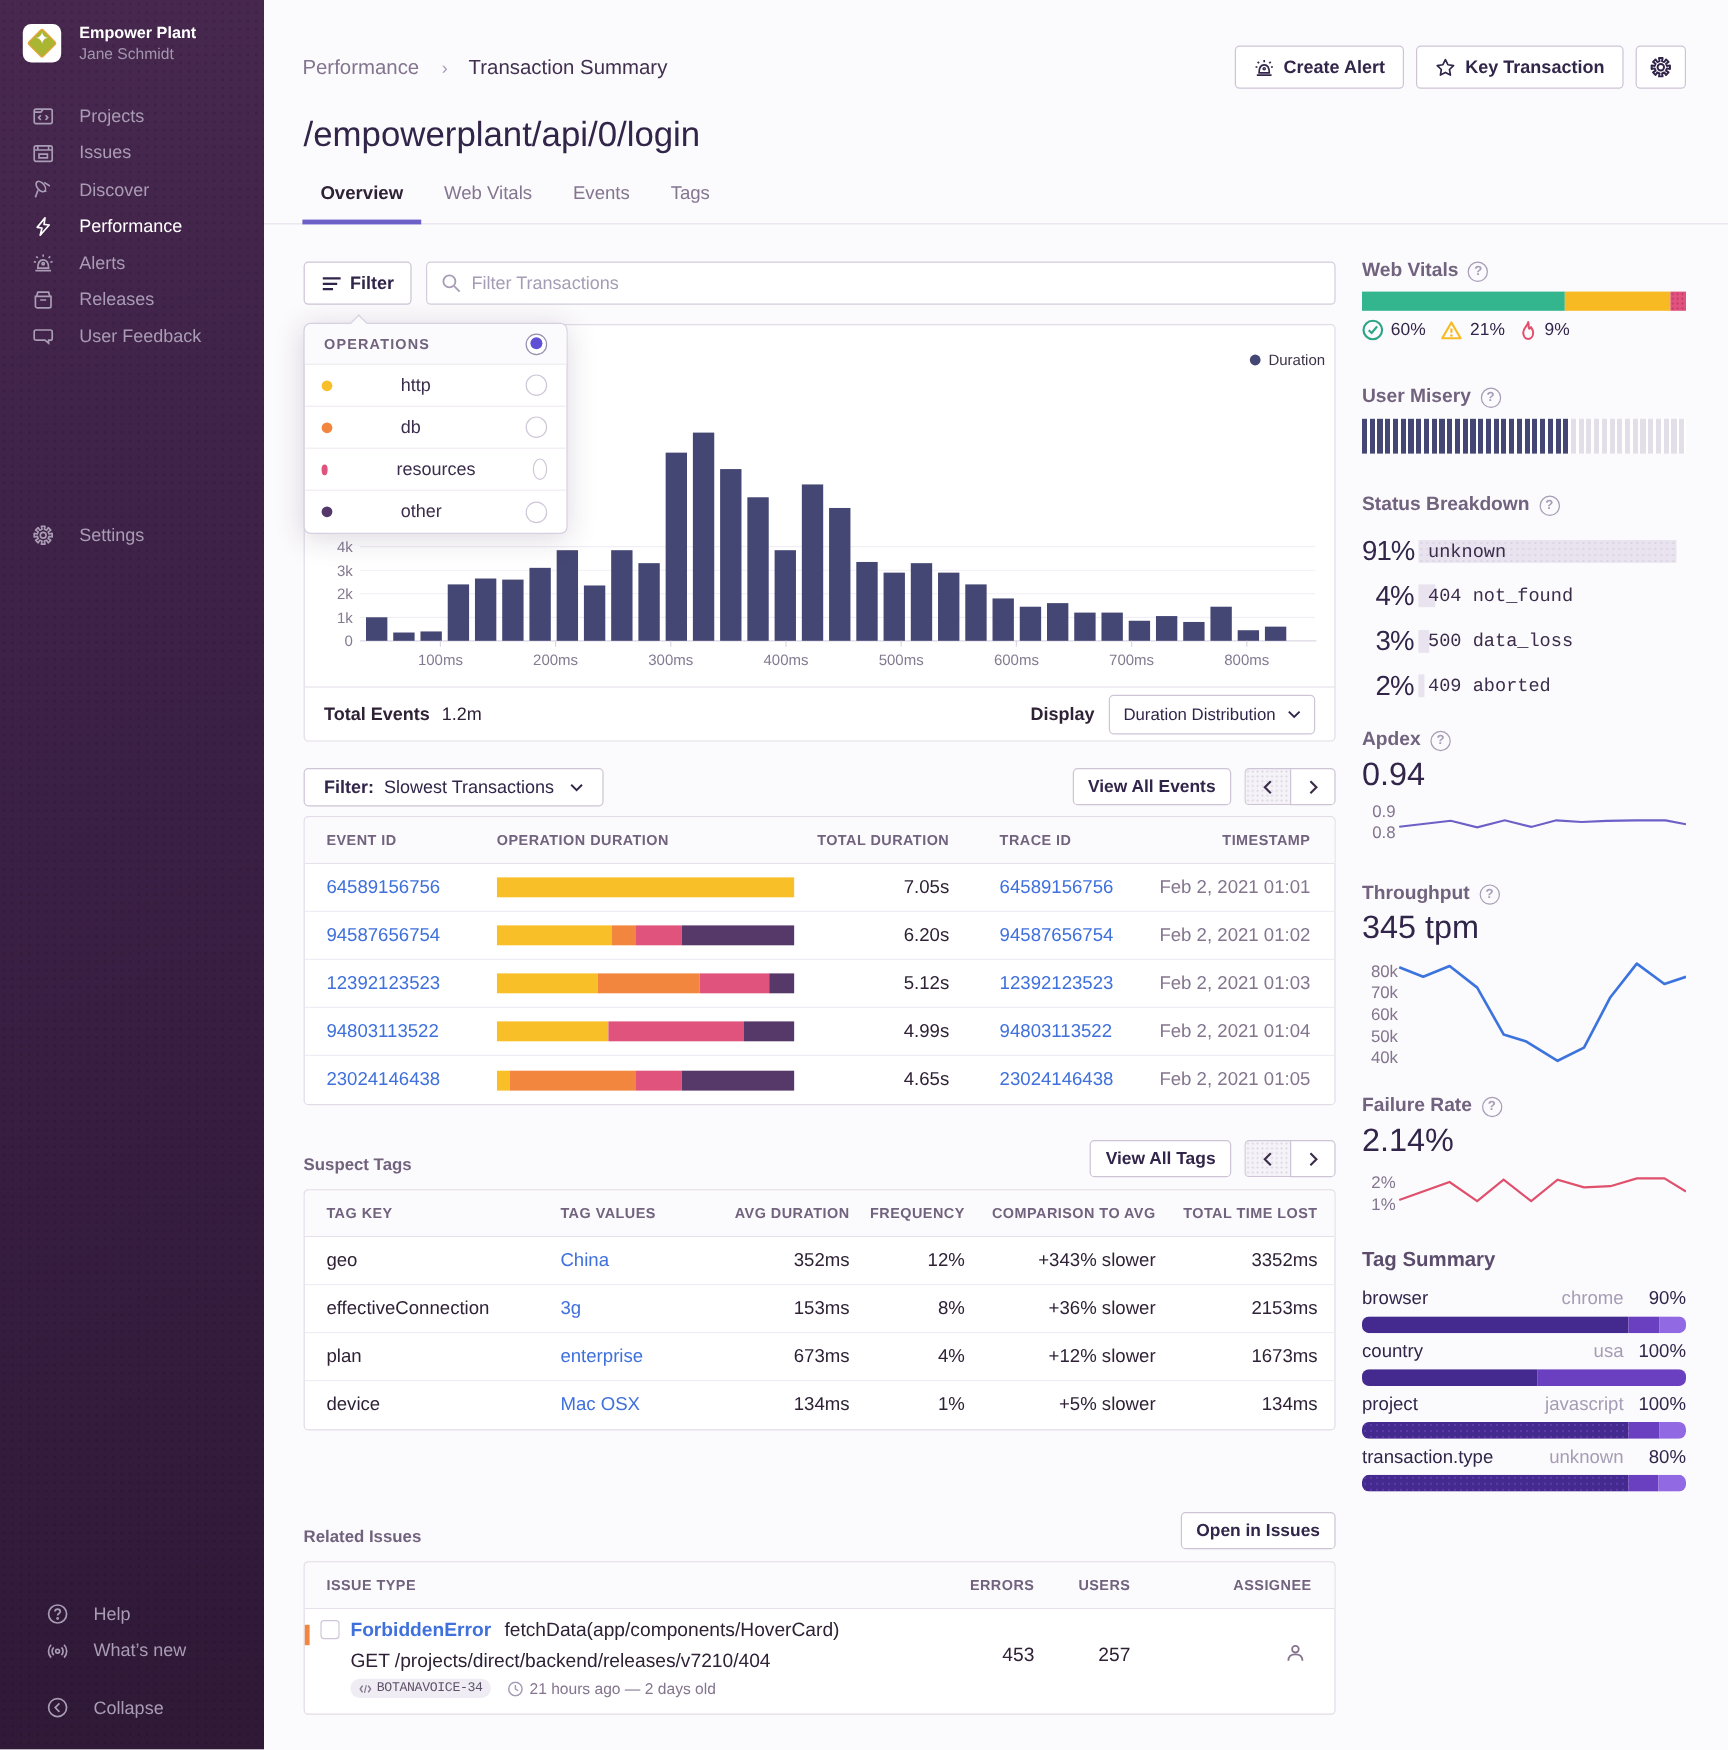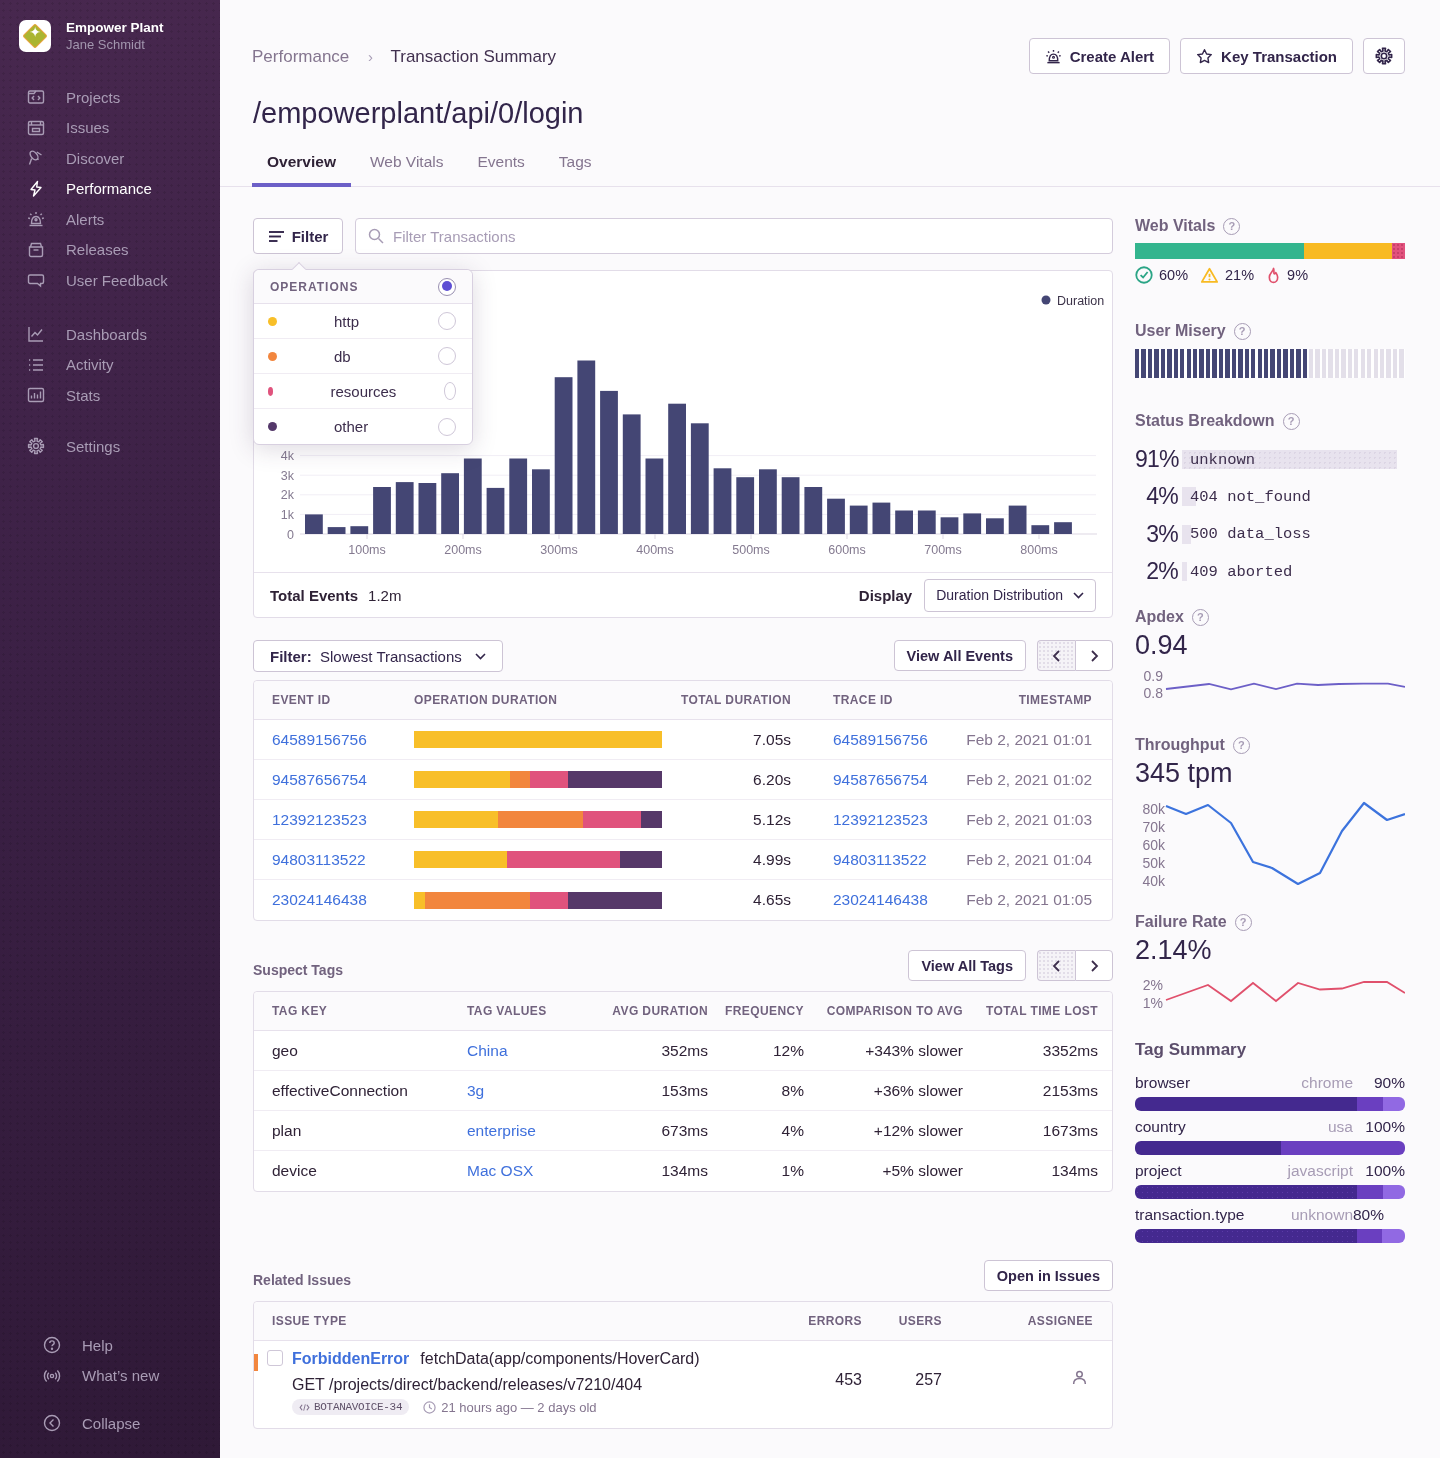--- a/index.html
+++ b/index.html
@@ -9,21 +9,21 @@
 
 .sidebar { width:220px; flex-shrink:0; background-image:radial-gradient(rgba(0,0,0,0.10) 1.1px, transparent 1.1px),linear-gradient(160deg,#48284f 0%,#3b2045 45%, #2f1937 100%); background-size:7px 7px, 100% 100%; position:relative; }
 .orglogo { position:absolute; left:19px; top:20px; width:32px; height:32px; background:#fff; border-radius:7px; }
 .orglogo .diamond { position:absolute; left:7px; top:7px; width:18px; height:18px; background:#aab531; border:1px solid #e8a33d; transform:rotate(45deg); border-radius:2px; }
 .orglogo .spark { position:absolute; left:0; top:4px; width:32px; text-align:center; font-size:14px; color:#fff; z-index:2; }
 .orgname { position:absolute; left:66px; top:20px; color:#fff; font-weight:bold; font-size:13.5px; }
 .orguser { position:absolute; left:66px; top:37px; color:#a296ae; font-size:13px; }
 .nav { position:absolute; top:82px; left:0; right:0; }
 .nav2 { position:absolute; top:319px; left:0; right:0; }
 .nav3 { position:absolute; top:431px; left:0; right:0; }
-.nav4 { position:absolute; top:1330px; left:16px; right:0; }
+.nav4 { position:absolute; top:1330px; left:0; right:0;padding-left:12px; }
 .navitem { display:flex; align-items:center; height:30.5px; padding-left:27px; color:#a99cb5; font-size:15px; }
 .navitem svg { width:18px; height:18px; margin-right:21px; flex-shrink:0; }
 .ic { stroke:#a99cb5; fill:none; stroke-width:1.4; }
 .navitem.active .ic { stroke:#fff; }
 .navitem.active { color:#fff; }
 .navitem .ic { stroke:#a99cb5; fill:none; stroke-width:1.4; }
 .navitem.active .ic { stroke:#fff; }
 
 
 .main { flex:1; position:relative; background:#fbfafc; }
@@ -136,34 +136,20 @@
           <path d="M9 4 V2 M4.5 5 L3.2 3.7 M13.5 5 L14.8 3.7 M3 8.5 L1.2 8 M15 8.5 L16.8 8" class="ic"></path>
         </svg>Alerts</div>
       <div class="navitem"><svg viewBox="0 0 18 18" style="width:18px;height:18px;margin-right:21px;">
           <path d="M2.5 6 H15.5 V14 C15.5 14.8 14.8 15.5 14 15.5 H4 C3.2 15.5 2.5 14.8 2.5 14 Z" class="ic"></path>
           <path d="M3.5 6 L4.5 2.5 H13.5 L14.5 6" class="ic"></path>
           <path d="M6.5 9 H11.5" class="ic"></path>
         </svg>Releases</div>
       <div class="navitem"><svg viewBox="0 0 18 18" style="width:18px;height:18px;margin-right:21px;">
           <path d="M3 4 H15 C15.8 4 16.5 4.7 16.5 5.5 V11 C16.5 11.8 15.8 12.5 15 12.5 H13.5 V15 L10.5 12.5 H3 C2.2 12.5 1.5 11.8 1.5 11 V5.5 C1.5 4.7 2.2 4 3 4 Z" class="ic"></path>
         </svg>User Feedback</div>
-    </div>
-  <div class="nav2" id="nav2">
-      <div class="navitem"><svg viewBox="0 0 18 18" style="width:18px;height:18px;margin-right:21px;">
-          <path d="M2 2 V16 H16" class="ic"></path>
-          <path d="M4.5 11.5 L8 7.5 L10.5 10 L15 4.5" class="ic"></path>
-        </svg>Dashboards</div>
-      <div class="navitem"><svg viewBox="0 0 18 18" style="width:18px;height:18px;margin-right:21px;">
-          <path d="M6 4 H16 M6 9 H16 M6 14 H16" class="ic"></path>
-          <path d="M2 4 H3.2 M2 9 H3.2 M2 14 H3.2" class="ic" stroke-width="2"></path>
-        </svg>Activity</div>
-      <div class="navitem"><svg viewBox="0 0 18 18" style="width:18px;height:18px;margin-right:21px;">
-          <rect x="1.5" y="2.5" width="15" height="13" rx="1.5" class="ic"></rect>
-          <path d="M4.5 12.5 V9.5 M7.5 12.5 V7 M10.5 12.5 V8.5 M13.5 12.5 V5.5" class="ic"></path>
-        </svg>Stats</div>
     </div>
   <div class="nav3" id="nav3">
       <div class="navitem"><svg viewBox="0 0 18 18" style="width:18px;height:18px;margin-right:21px;">
           <path d="M16.45 7.52 L16.45 10.48 L13.90 9.98 L13.16 11.78 L15.32 13.22 L13.22 15.32 L11.78 13.16 L9.98 13.90 L10.48 16.45 L7.52 16.45 L8.02 13.90 L6.22 13.16 L4.78 15.32 L2.68 13.22 L4.84 11.78 L4.10 9.98 L1.55 10.48 L1.55 7.52 L4.10 8.02 L4.84 6.22 L2.68 4.78 L4.78 2.68 L6.22 4.84 L8.02 4.10 L7.52 1.55 L10.48 1.55 L9.98 4.10 L11.78 4.84 L13.22 2.68 L15.32 4.78 L13.16 6.22 L13.90 8.02 Z" class="ic" stroke-linejoin="round"></path>
           <circle cx="9" cy="9" r="2.4" class="ic"></circle>
         </svg>Settings</div>
     </div>
   <div class="nav4" id="nav4">
       <div class="navitem"><svg viewBox="0 0 18 18" style="width:18px;height:18px;margin-right:21px;">
           <circle cx="9" cy="9" r="7.5" class="ic"></circle>
@@ -628,21 +614,21 @@
           <span style="width:52px;text-align:right;color:#32254a;">100%</span>
         </div>
 <div style="position:absolute;top:1005px;left:0;width:270px;height:14px;border-radius:6px;overflow:hidden;display:flex;">
   <div style="width:222px;background:#44298f;background-image:radial-gradient(#5b3aa8 0.8px, transparent 0.8px);background-size:5px 5px;"></div>
           <div style="width:26px;background:#6a3fc0;"></div>
           <div style="flex:1;background:#9169e3;"></div>
 </div>
 <div style="position:absolute;top:1026px;left:0;width:270px;display:flex;font-size:15.5px;">
           <span style="color:#32254a;">transaction.type</span>
           <span style="margin-left:auto;color:#a79cb5;">unknown</span>
-          <span style="width:52px;text-align:left;color:#32254a;">80%</span>
+          <span style="width:52px;text-align:right;color:#32254a;">80%</span>
         </div>
 <div style="position:absolute;top:1049px;left:0;width:270px;height:14px;border-radius:6px;overflow:hidden;display:flex;">
   <div style="width:222px;background:#44298f;background-image:radial-gradient(#5b3aa8 0.8px, transparent 0.8px);background-size:5px 5px;"></div>
           <div style="width:25px;background:#6a3fc0;"></div>
           <div style="flex:1;background:#9169e3;"></div>
 </div>
 </div>
   </div>
 </div>
 

